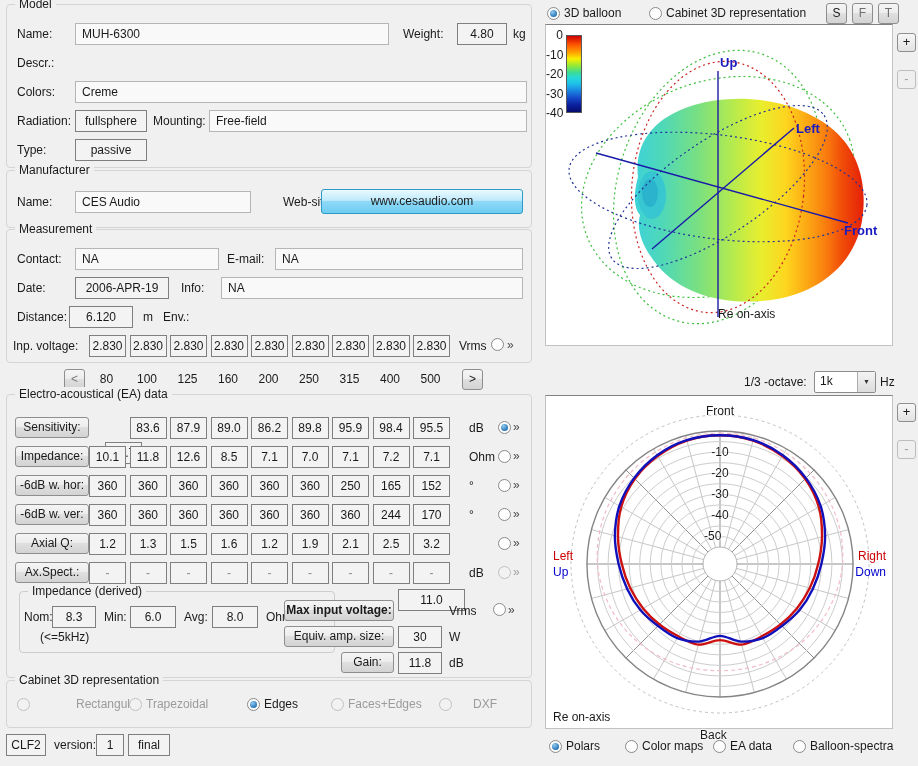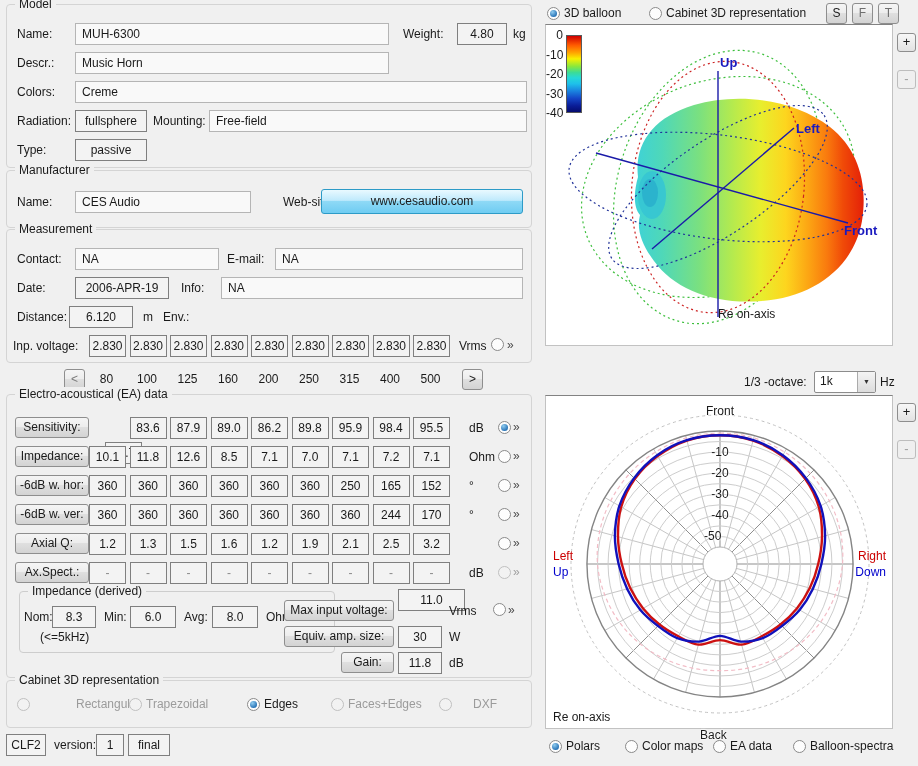--- a/index.html
+++ b/index.html
@@ -48,21 +48,20 @@
 <body>
 
 <div class="grp" style="left:6px;top:4px;width:524px;height:162px;">
   <span class="grp-title">Model</span>
   <span class="lbl" style="left:10px;top:22px;">Name:</span>
   <div class="field" style="left:68px;top:18px;width:314px;">MUH-6300</div>
   <span class="lbl" style="left:396px;top:22px;">Weight:</span>
   <div class="vbox" style="left:450px;top:18px;width:50px;">4.80</div>
   <span class="lbl" style="left:506px;top:22px;">kg</span>
   <span class="lbl" style="left:10px;top:51px;">Descr.:</span>
-  <div class="field" style="left:68px;top:47px;width:314px;">Music Horn</div>
   <span class="lbl" style="left:10px;top:80px;">Colors:</span>
   <div class="field" style="left:68px;top:76px;width:452px;">Creme</div>
   <span class="lbl" style="left:10px;top:109px;">Radiation:</span>
   <div class="vbox" style="left:68px;top:105px;width:72px;">fullsphere</div>
   <span class="lbl" style="left:146px;top:109px;">Mounting:</span>
   <div class="field" style="left:202px;top:105px;width:318px;">Free-field</div>
   <span class="lbl" style="left:10px;top:138px;">Type:</span>
   <div class="vbox" style="left:68px;top:134px;width:72px;">passive</div>
 </div>
 
@@ -218,21 +217,21 @@
     <span class="lbl" style="left:4px;top:18px;">Nom:</span>
     <div class="vbox" style="left:32px;top:14px;width:44px;">8.3</div>
     <span class="lbl" style="left:84px;top:18px;">Min:</span>
     <div class="vbox" style="left:110px;top:14px;width:46px;">6.0</div>
     <span class="lbl" style="left:164px;top:18px;">Avg:</span>
     <div class="vbox" style="left:192px;top:14px;width:46px;">8.0</div>
     <span class="lbl" style="left:246px;top:18px;">Ohm</span>
     <span class="lbl" style="left:20px;top:38px;">(&lt;=5kHz)</span>
   </div>
 
-  <div class="btnface" style="left:277px;top:205px;width:110px;">Max input voltage:</div>
+  <div class="btnface" style="left:277px;top:205px;width:110px;font-weight:bold;">Max input voltage:</div>
   <div class="vbox" style="left:391px;top:194px;width:67px;">11.0</div>
   <span class="lbl" style="left:442px;top:209px;">Vrms</span>
   <span class="radio" style="left:486px;top:208px;"></span>
   <span class="chev" style="left:501px;top:208px;">»</span>
 
   <div class="btnface" style="left:277px;top:231px;width:110px;">Equiv. amp. size:</div>
   <div class="vbox" style="left:391px;top:231px;width:44px;">30</div>
   <span class="lbl" style="left:442px;top:235px;">W</span>
 
   <div class="btnface" style="left:334px;top:257px;width:53px;">Gain:</div>

